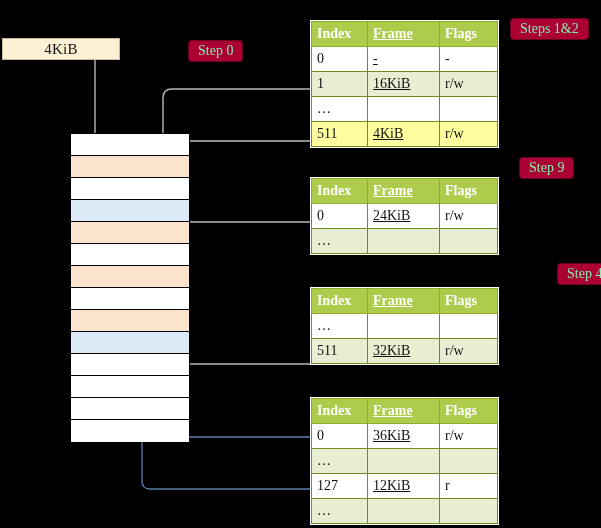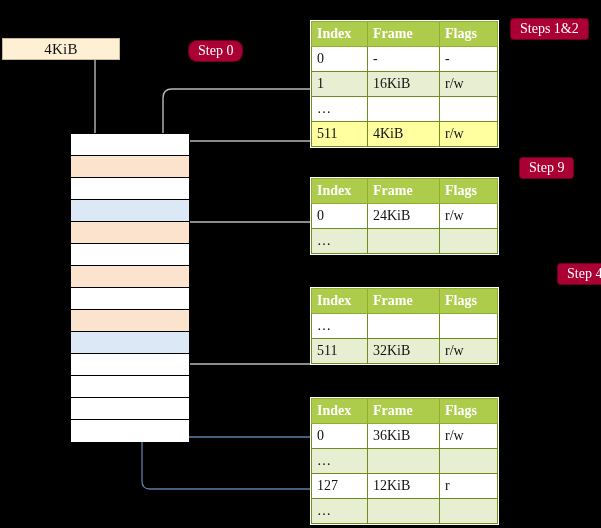--- a/index.html
+++ b/index.html
@@ -44,21 +44,21 @@
     align-items: center;
     justify-content: center;
     letter-spacing: .2px;
   }
 
   
   .badge {
     position: absolute;
     box-sizing: border-box;
     background: #aa0033;
-    color: #ffffff;
+    color: #86efac;
     font-size: 14px;
     line-height: 1;
     display: flex;
     align-items: center;
     justify-content: center;
     border-radius: 3px;
     padding: 0 9px;
     white-space: nowrap;
     box-shadow: 0 0 0 1px #6d0020;
   }
@@ -110,21 +110,21 @@
     border-color: #8fae2e;
     margin-top: 9px;
   }
   .ptable td { color: #111111; }
   .ptable tr.alt td { background: #e8eed2; }
   .ptable td.hl {
     background: #ffffa0;
   }
   .ptable tr.alt td.hl { background: #ffffa0; }
   .col-i { width: 56px; }
-  .col-f { width: 72px; }
+  .col-f { width: 72px; text-decoration: underline; }
   .col-g { width: 58px; }
   .dots { letter-spacing: 1px; }
 </style>
 </head>
 <body>
 
 <div id="stage">
 
   <svg id="wires" viewBox="0 0 601 528" width="601" height="528">
     <defs>
@@ -148,21 +148,21 @@
 
     <path d="M 312 437 L 163 437 Q 155 437 155 429 L 155 337" fill="none" stroke="#5b80ab" stroke-width="1.3" marker-end="url(#arrBlue)"></path>
 
     <path d="M 312 489 L 150 489 Q 142 489 142 481 L 142 212" fill="none" stroke="#5b80ab" stroke-width="1.3" marker-end="url(#arrBlue)"></path>
   </svg>
 
   <div class="srcbox" style="left:2px; top:38px; width:118px; height:22px;">
     <span>4KiB</span>
   </div>
 
-  <div class="badge" style="left:189px; top:41px; height:20px;border-radius:8px;">
+  <div class="badge" style="left:189px; top:41px; height:20px;">
     <span>Step 0</span>
   </div>
   <div class="badge" style="left:511px; top:19px; height:20px;">
     <span>Steps 1&amp;2</span>
   </div>
   <div class="badge" style="left:520px; top:158px; height:20px;">
     <span>Step 9</span>
   </div>
   <div class="badge" style="left:515px; top:264px; height:20px;margin-left:43px;">
     <span>Step 4</span>

